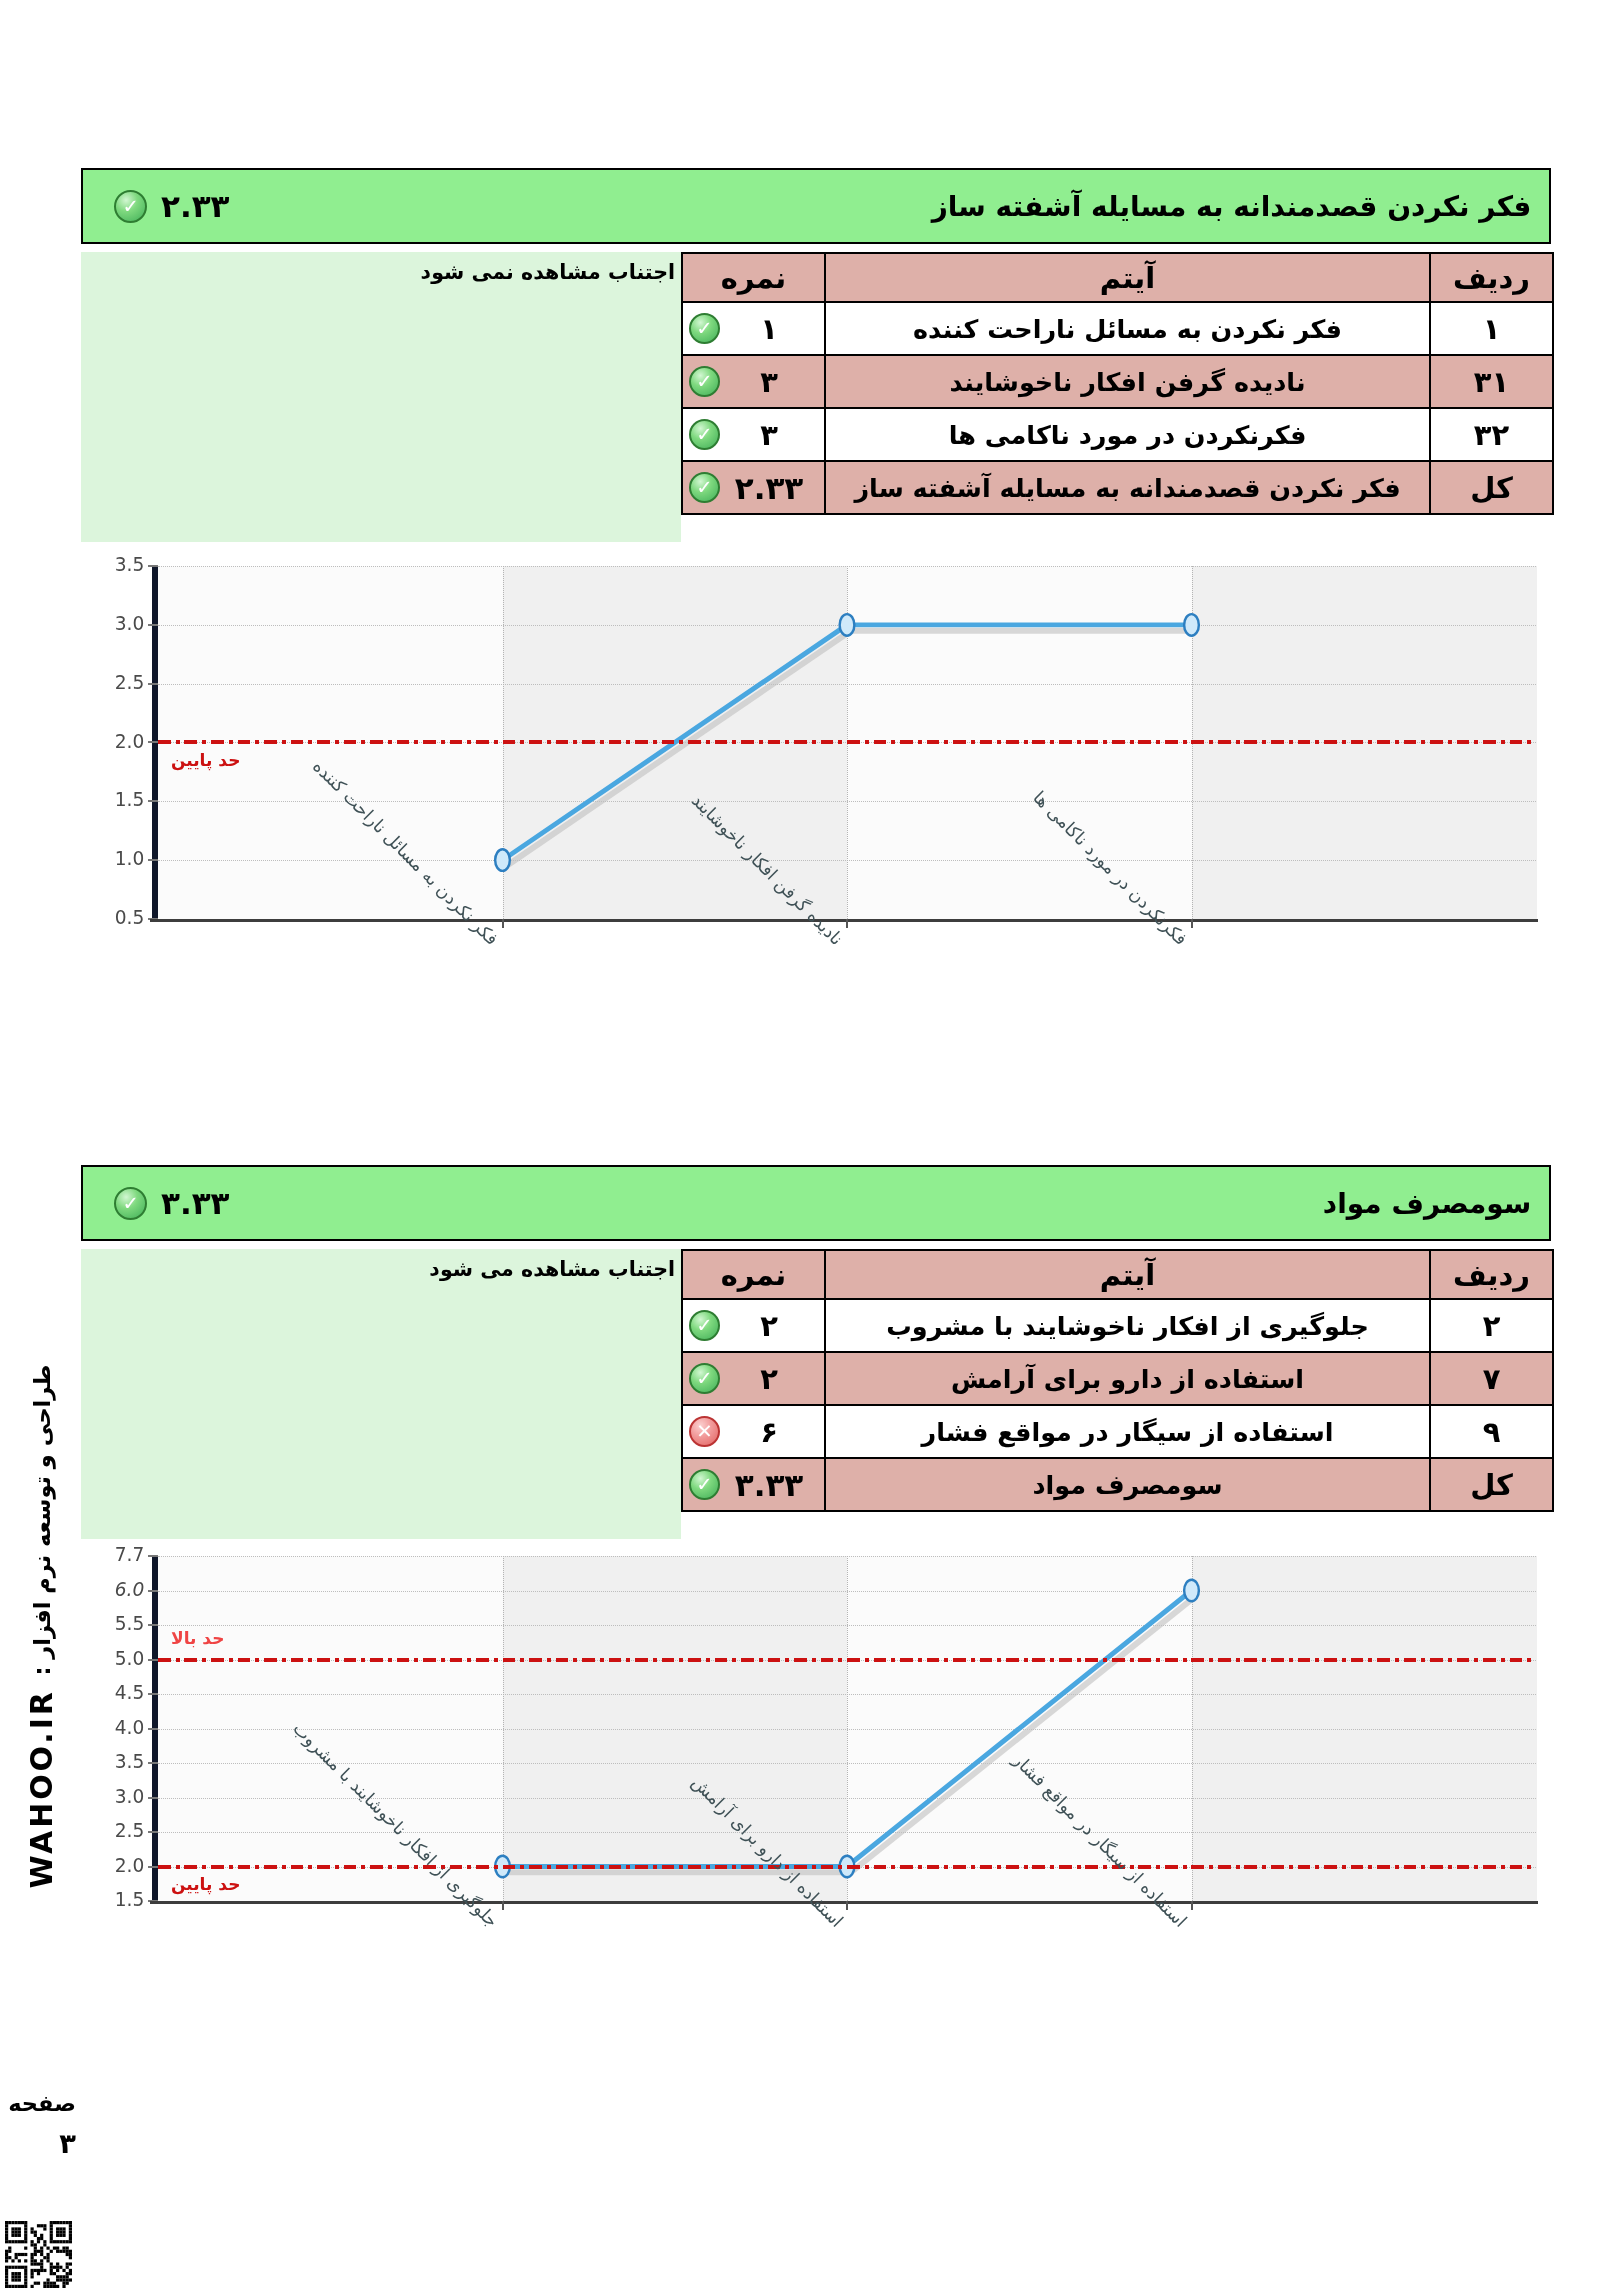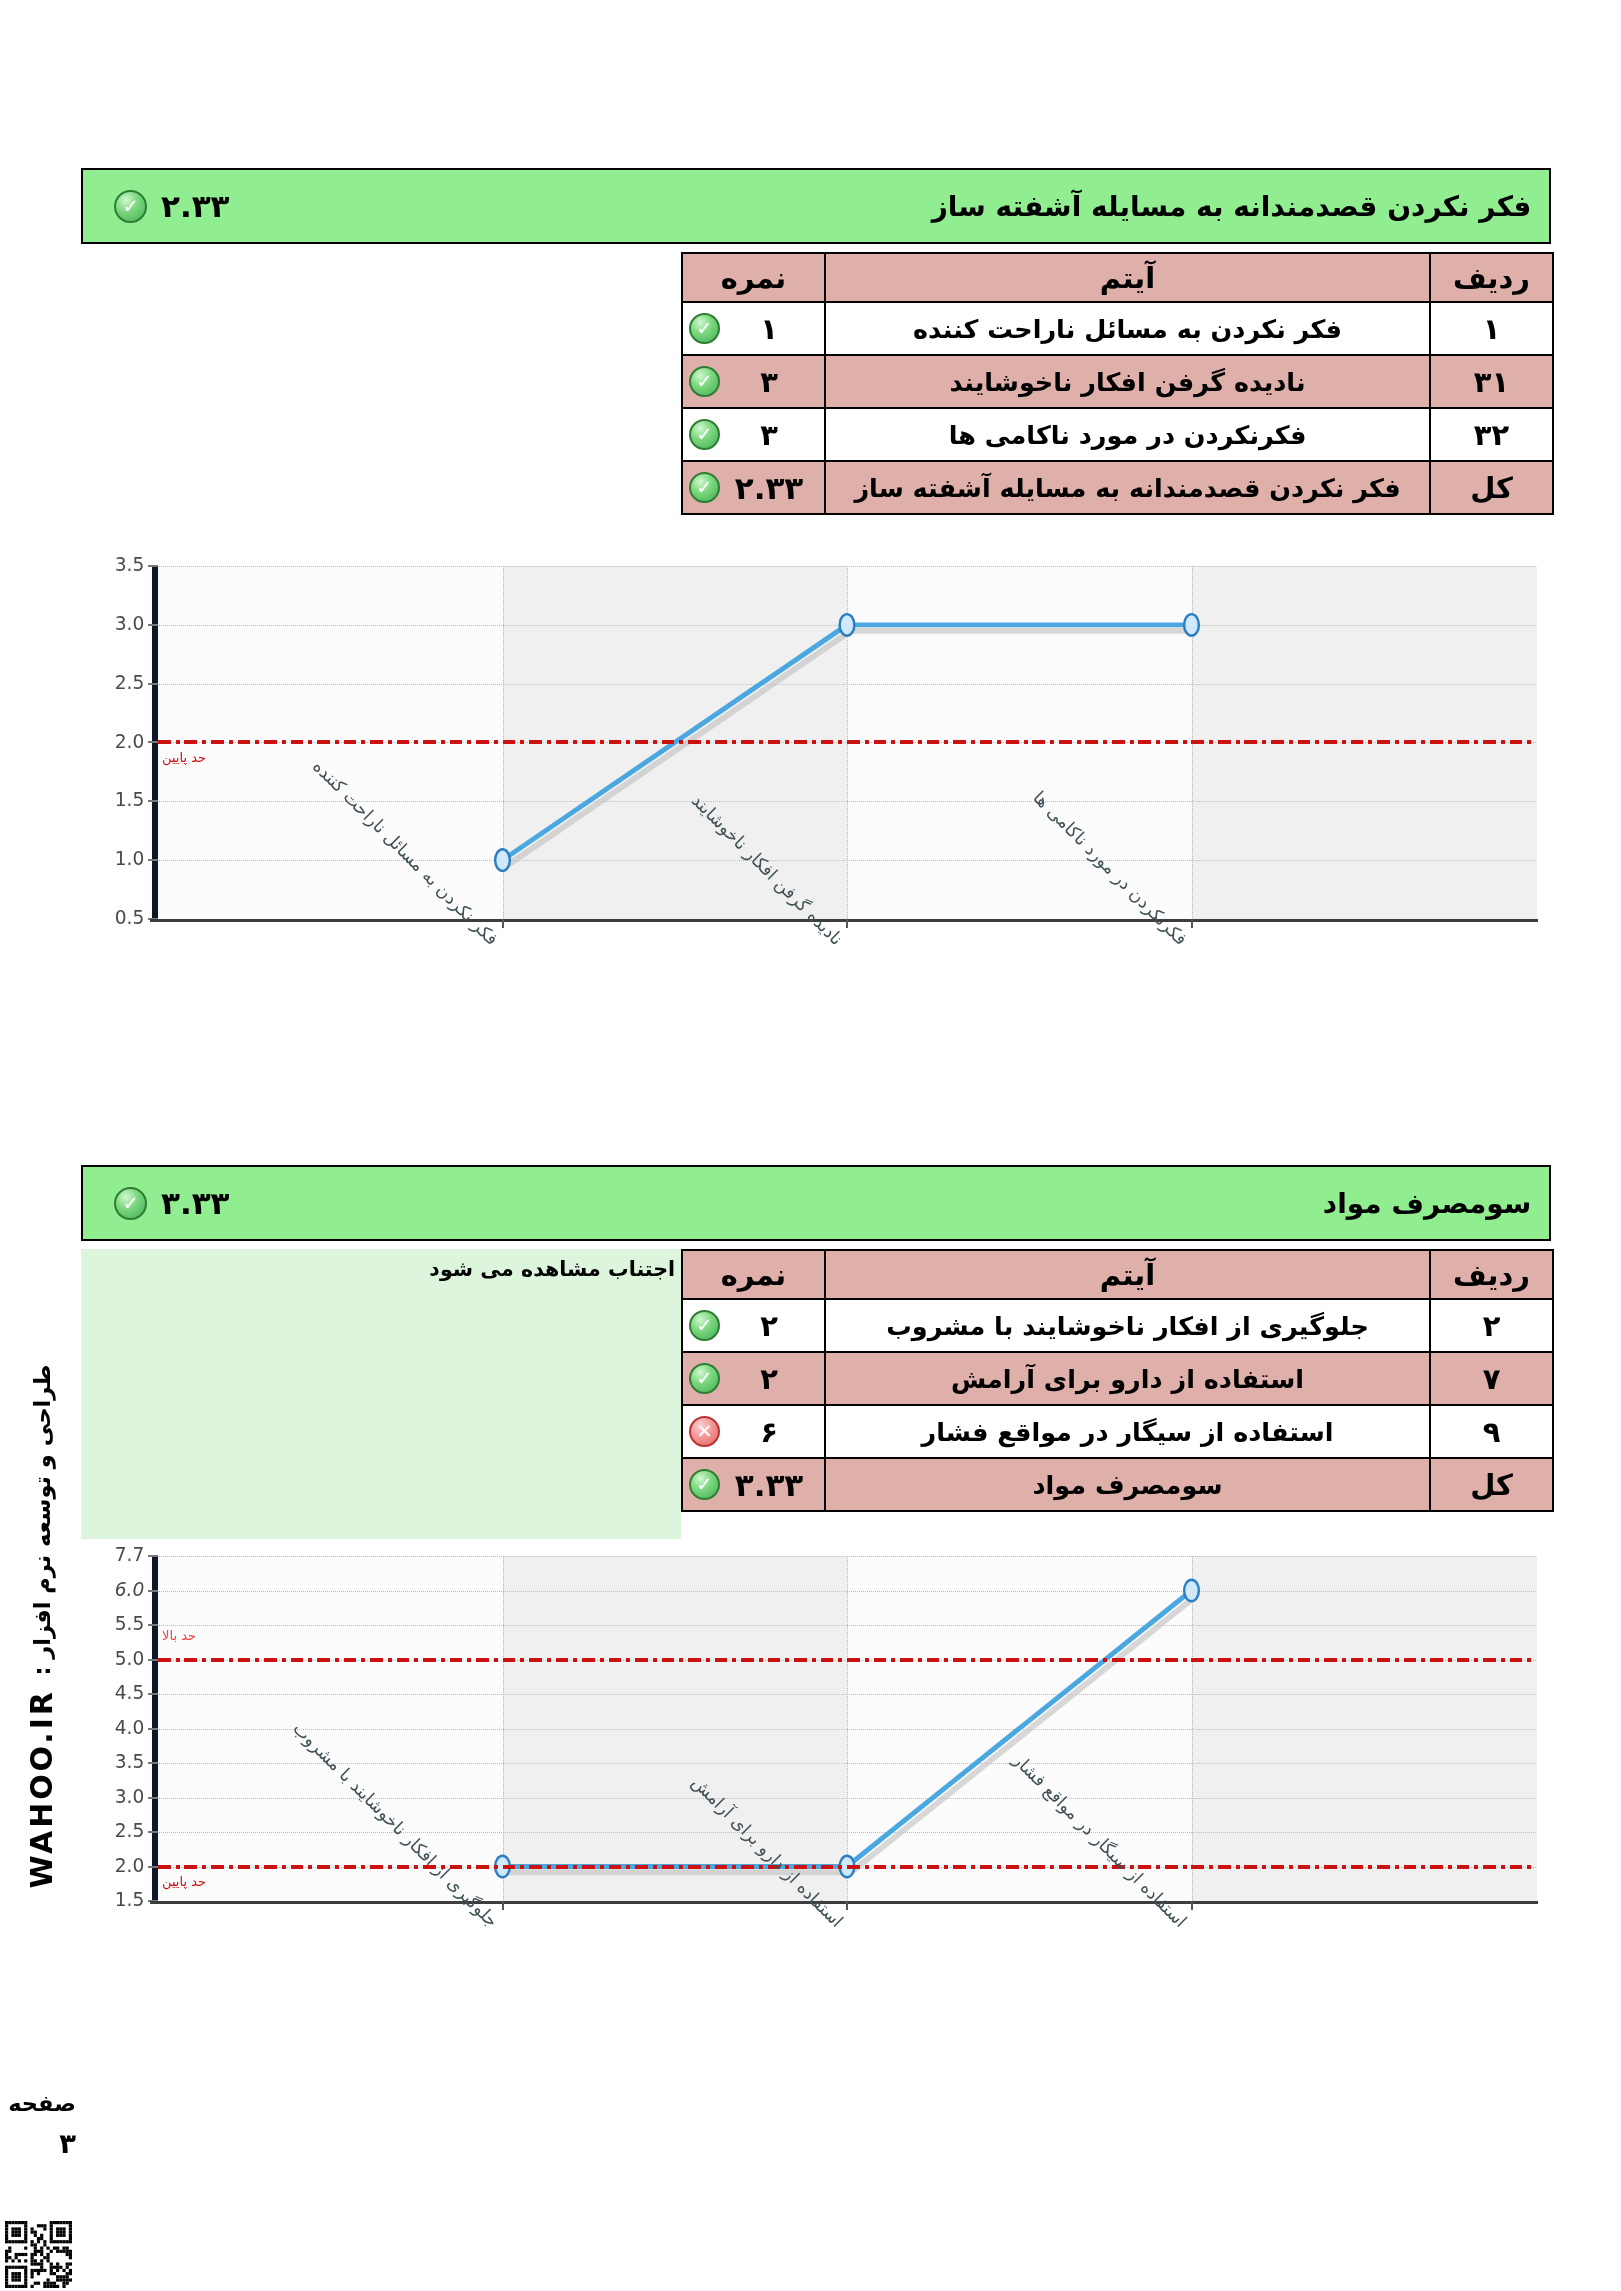--- a/index.html
+++ b/index.html
@@ -56,21 +56,21 @@
   .plot{position:relative;background:#f7f7f7;border-left:6px solid #0f172a;}
   .band{position:absolute;top:0;bottom:0;}
   .band-light{background:#fbfbfb;}
   .band-dark{background:#f0f0f0;}
   .grid-h{position:absolute;left:0;right:0;height:0;border-top:1px dotted #bdbdbd;}
   .grid-v{position:absolute;top:0;bottom:0;width:0;border-left:1px dotted #b4b4b4;}
   .ytick-label{position:absolute;right:calc(100% + 13.7px);width:51px;text-align:right;font-size:18.6px;color:#4a4a4a;}
   .ytick-mark{position:absolute;right:100%;width:9.8px;height:2px;background:#777;}
   .limit-line{position:absolute;left:0;right:0;height:3.9px;
     background:repeating-linear-gradient(90deg,currentColor 0 12.7px,transparent 12.7px 17.6px,currentColor 17.6px 21.6px,transparent 21.6px 26.5px);}
-  .limit-label{position:absolute;left:4px;font-size:13px;font-weight:normal;direction:rtl;white-space:nowrap;}
+  .limit-label{position:absolute;left:13px;font-size:17px;font-weight:bold;direction:rtl;white-space:nowrap;}
   .series-svg{position:absolute;left:0;top:0;overflow:visible;}
   .xaxis-line{position:absolute;left:-7.8px;right:-2px;top:100%;height:2.9px;background:#3d3d3d;}
   .xtick{position:absolute;top:100%;width:2px;height:8.8px;background:#555;}
   .xcat-label{
     position:absolute;white-space:nowrap;direction:rtl;font-size:17.6px;color:#3f5156;
     transform:rotate(45deg);transform-origin:100% 0;
   }
   
   .credit{
     position:absolute;left:13.7px;top:1416px;width:421px;height:55px;
@@ -90,20 +90,23 @@
 <div class="page">
 
   <div class="section-header" style="top:168px;">
     <span class="section-title">فکر نکردن قصدمندانه به مسایله آشفته ساز</span>
     <span class="header-score">
       <span class="status-icon" style="width:33px;height:33px;" data-kind="pass"></span>
       <span class="score-text">۲.۳۳</span>
     </span>
   </div>
 
+  <div class="note-panel" style="top:252px;">
+    <span class="note-text">اجتناب مشاهده نمی شود</span>
+  </div>
 
   <table class="items" style="top:252px;">
     <colgroup>
         <col style="width:123px">
         <col style="width:605px">
         <col style="width:143px">
       </colgroup>
     <tbody>
         <tr>
       <th>ردیف</th>

